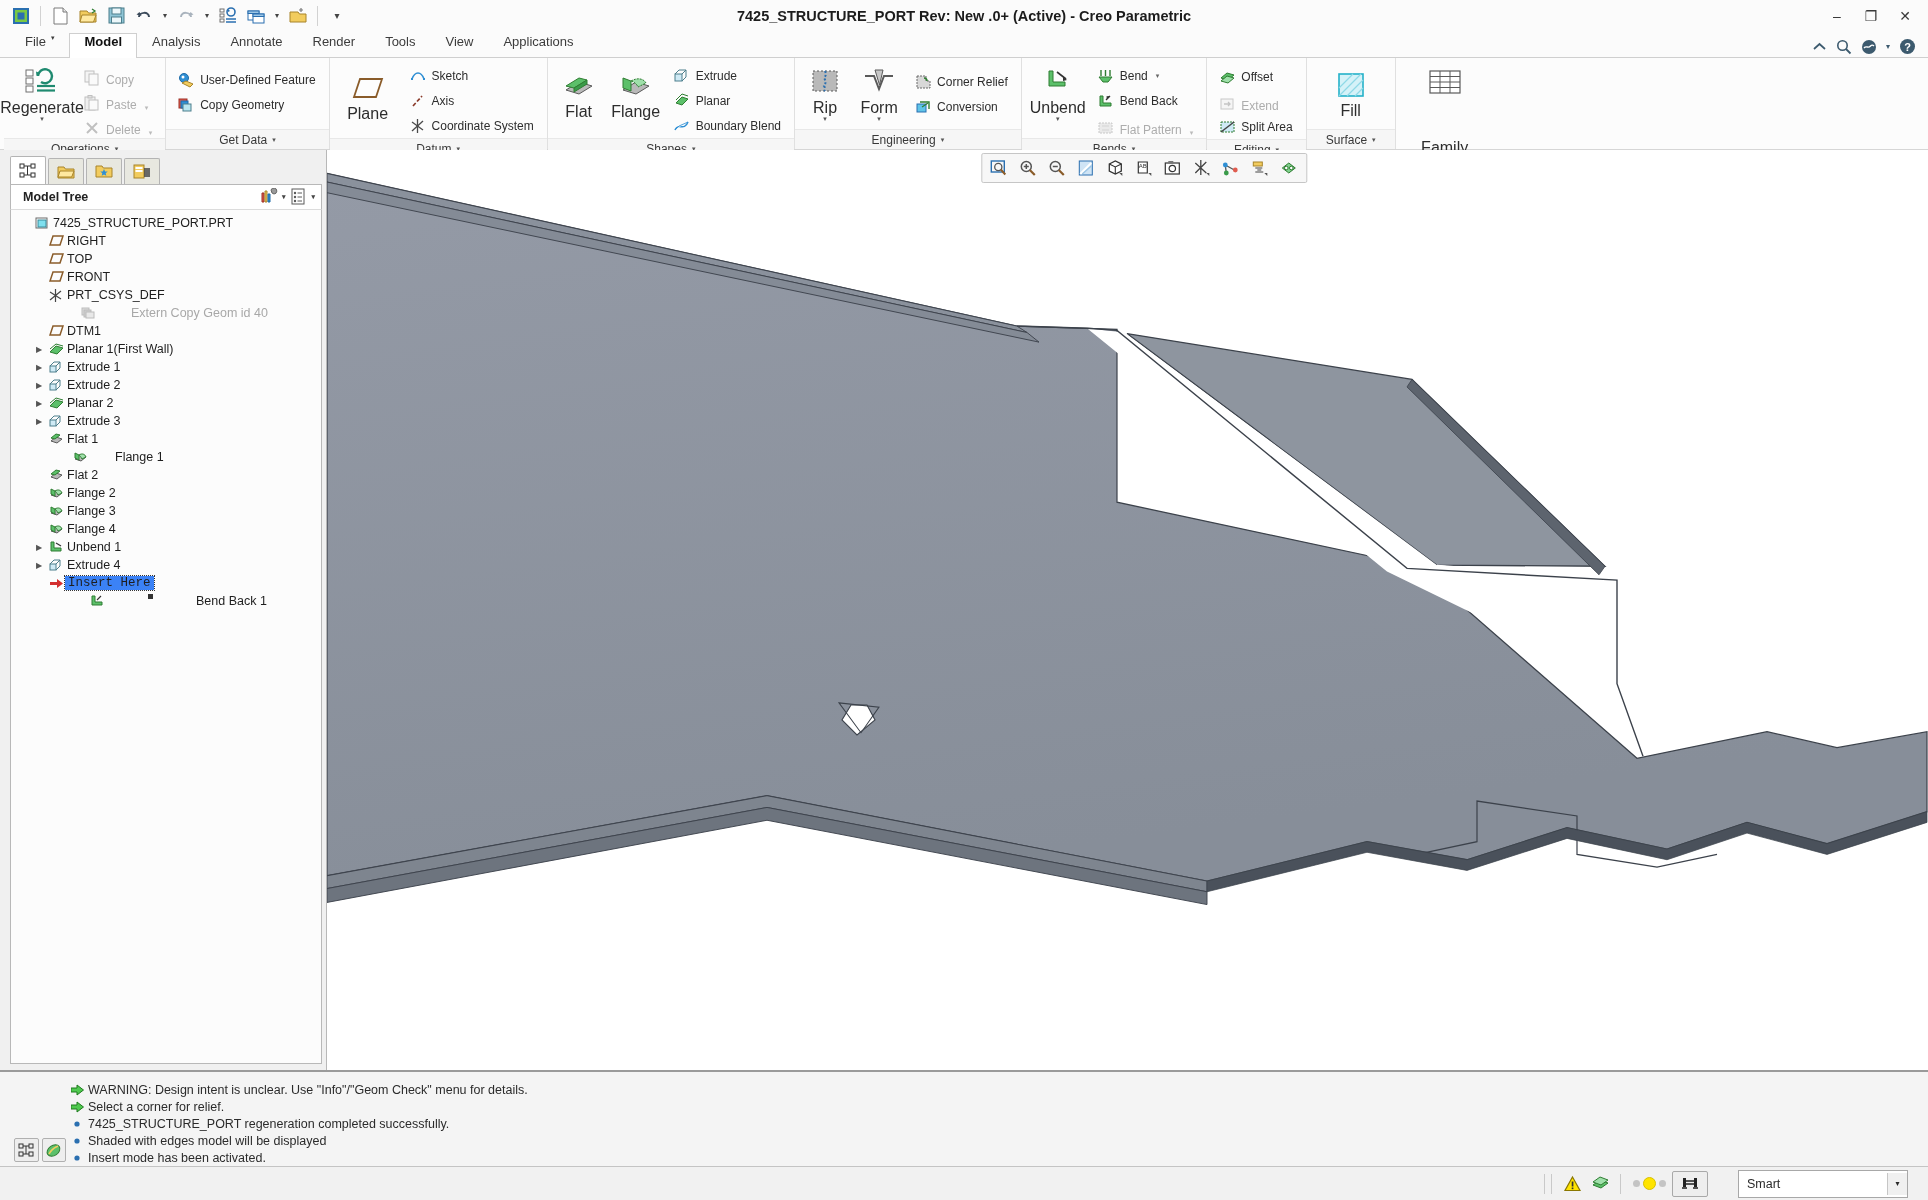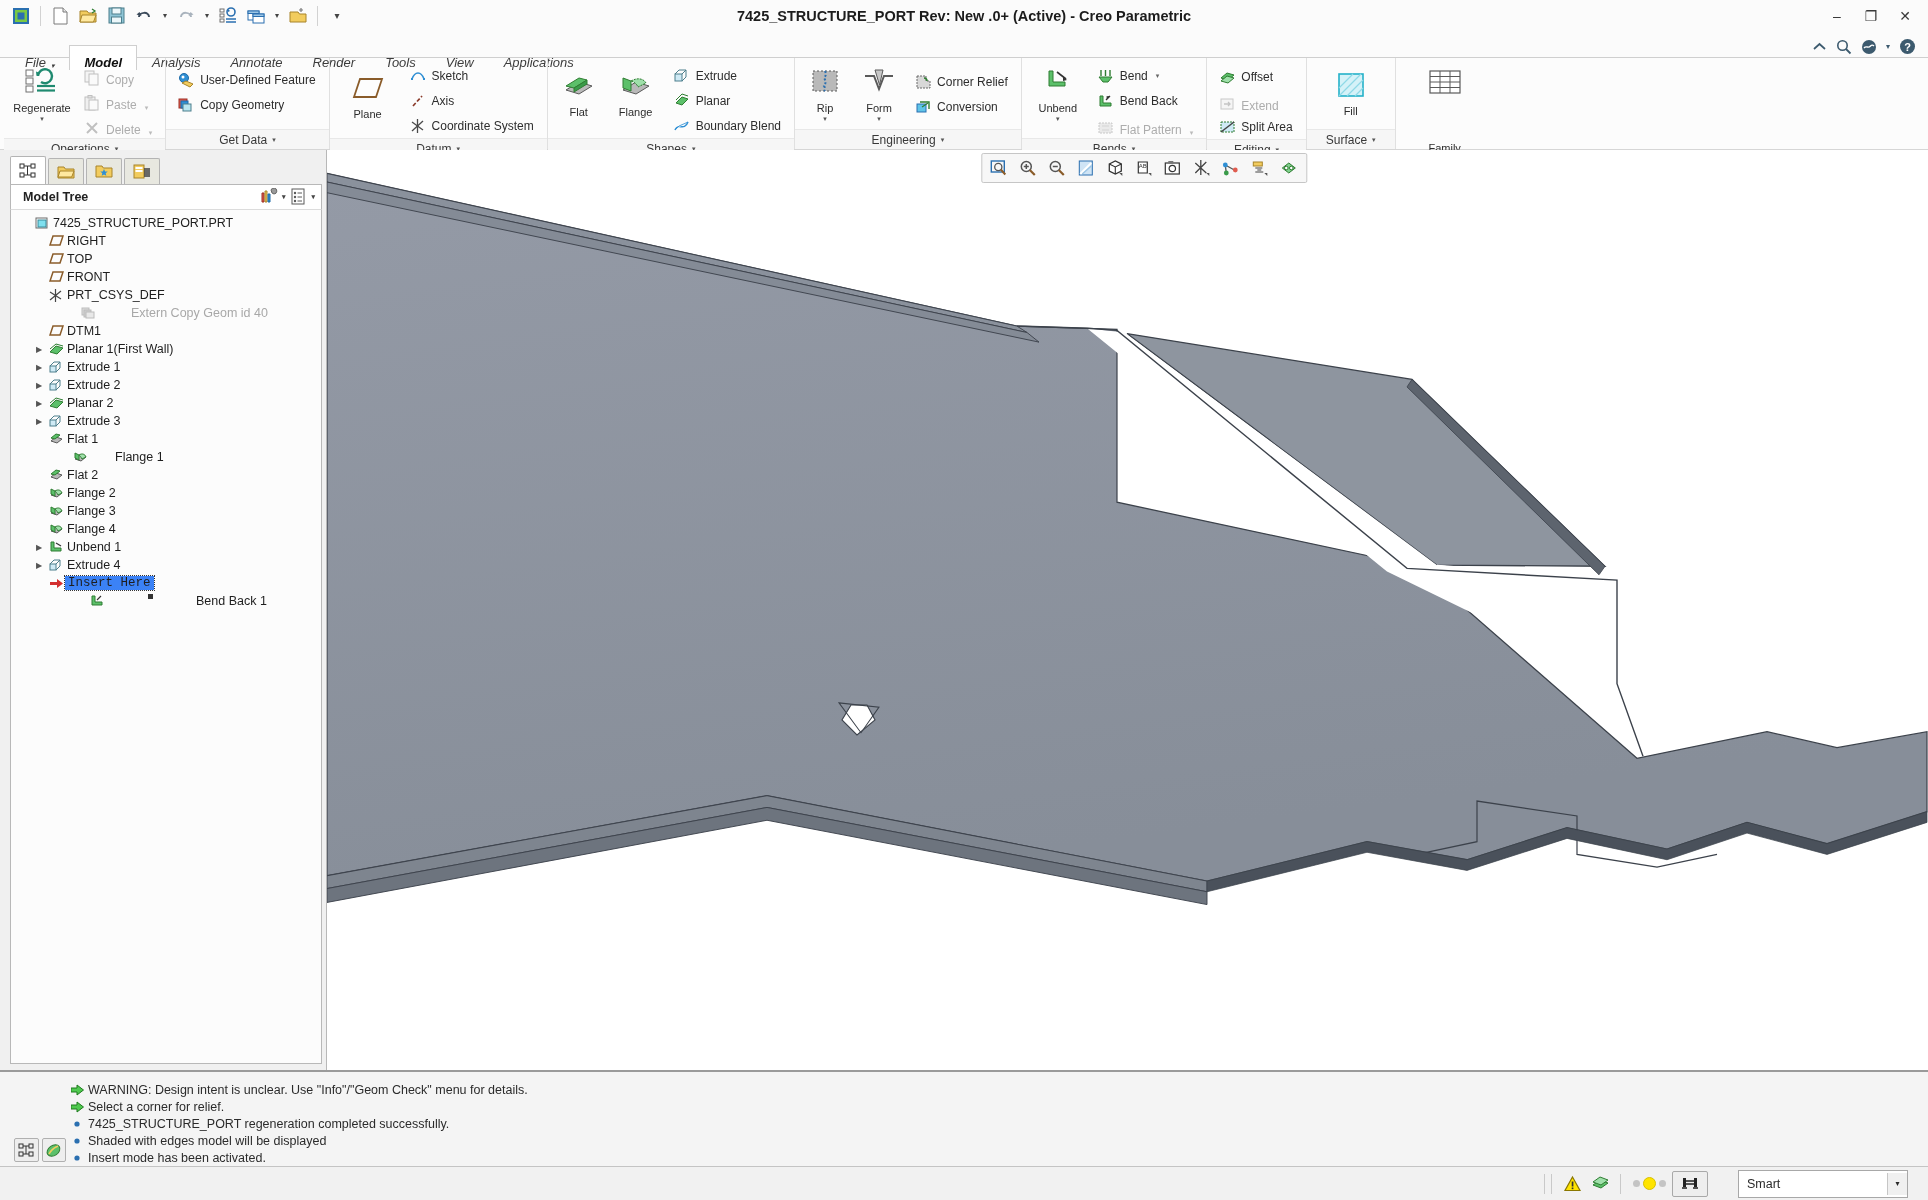--- a/index.html
+++ b/index.html
@@ -53,25 +53,25 @@
   .tabrow {
     height: 26px; flex: none;
     background: #fbfbfb;
     display: flex; align-items: flex-end;
     padding-left: 10px;
     position: relative;
     border-bottom: 1px solid #cfcfcf;
   }
   .tab {
     height: 25px; padding: 0 14px;
-    display: flex; align-items: flex-end;
+    display: flex; align-items: flex-start;
     font-size: 13px; color: #3c3c3c;
     border: 1px solid transparent;
     border-bottom: none;
-    position: relative; top: 13px; font-style: italic;
+    position: relative; top: 1px;
   }
   .tab.file { color: #3c3c3c; }
   .tab.file .car { font-size: 7px; margin-left: 5px; }
   .tab.active {
     background: #ffffff; border-color: #cfcfcf;
     font-weight: bold; color: #111; z-index: 2;
   }
   .tab-right {
     margin-left: auto; display: flex; align-items: center; gap: 9px;
     padding-right: 12px; padding-bottom: 2px;
@@ -103,21 +103,21 @@
     background: #f6f6f6;
     gap: 5px;
   }
   .grp-label .car { font-size: 7px; color: #555; }
 
   .big {
     display: flex; flex-direction: column; align-items: center;
     width: 62px; padding-top: 2px;
   }
   .big .bigico { height: 36px; display:flex; align-items:center; justify-content:center; }
-  .big .lbl { font-size: 11px; color: #2d2d2d; text-align: center; line-height: 12px; margin-top: 1px; }
+  .big .lbl { font-size: 16px; color: #2d2d2d; text-align: center; line-height: 12px; margin-top: 1px; }
   .big .car { font-size: 7px; color: #555; margin-top: 1px; }
 
   .col { display: flex; flex-direction: column; gap: 1px; padding-top: 1px; }
   .sm {
     display: flex; align-items: center; gap: 5px;
     height: 24px; padding: 0 5px 0 3px;
     font-size: 12px; color: #2d2d2d;
     border: 1px solid transparent; border-radius: 2px;
     white-space: nowrap;
   }

